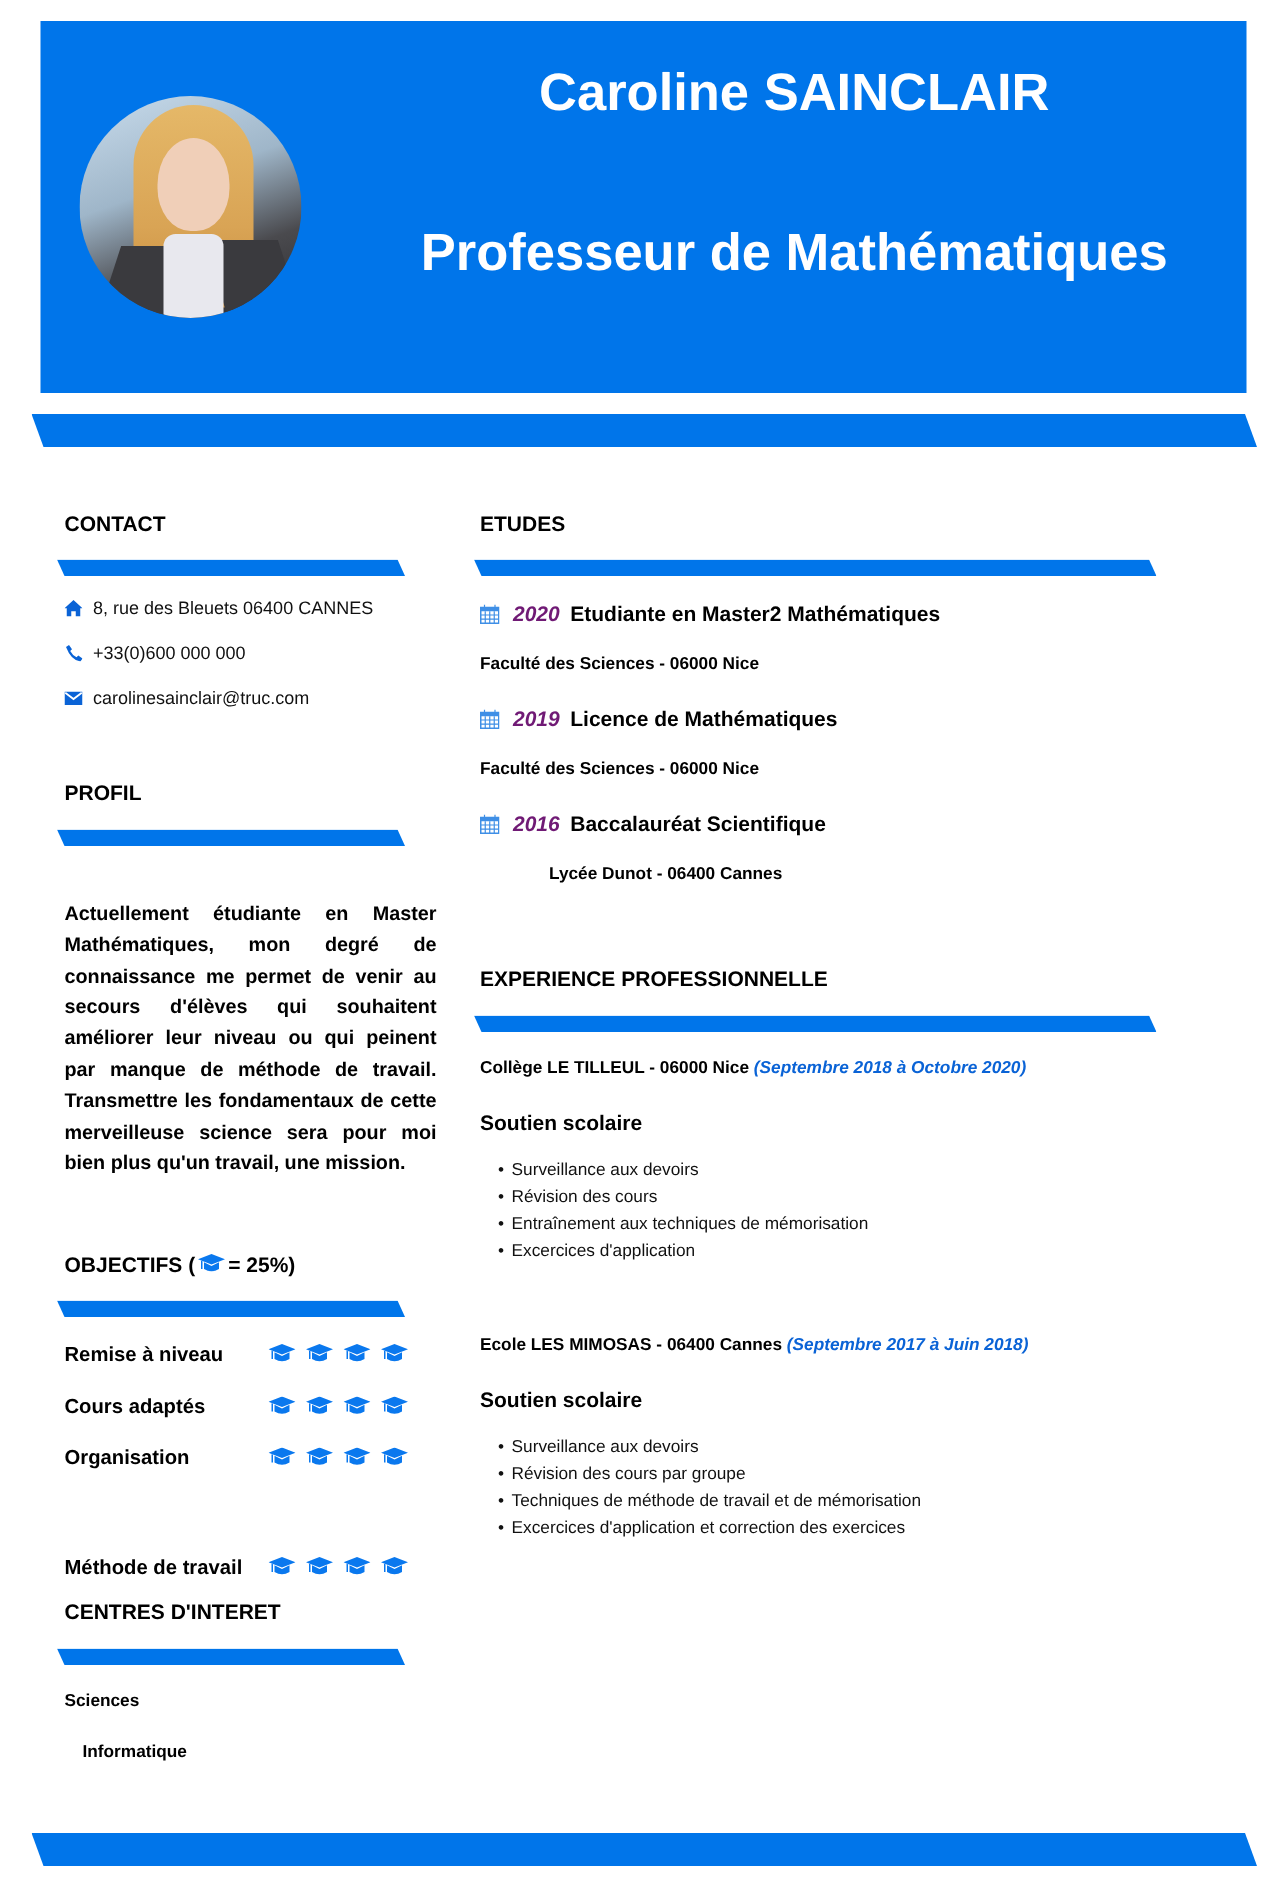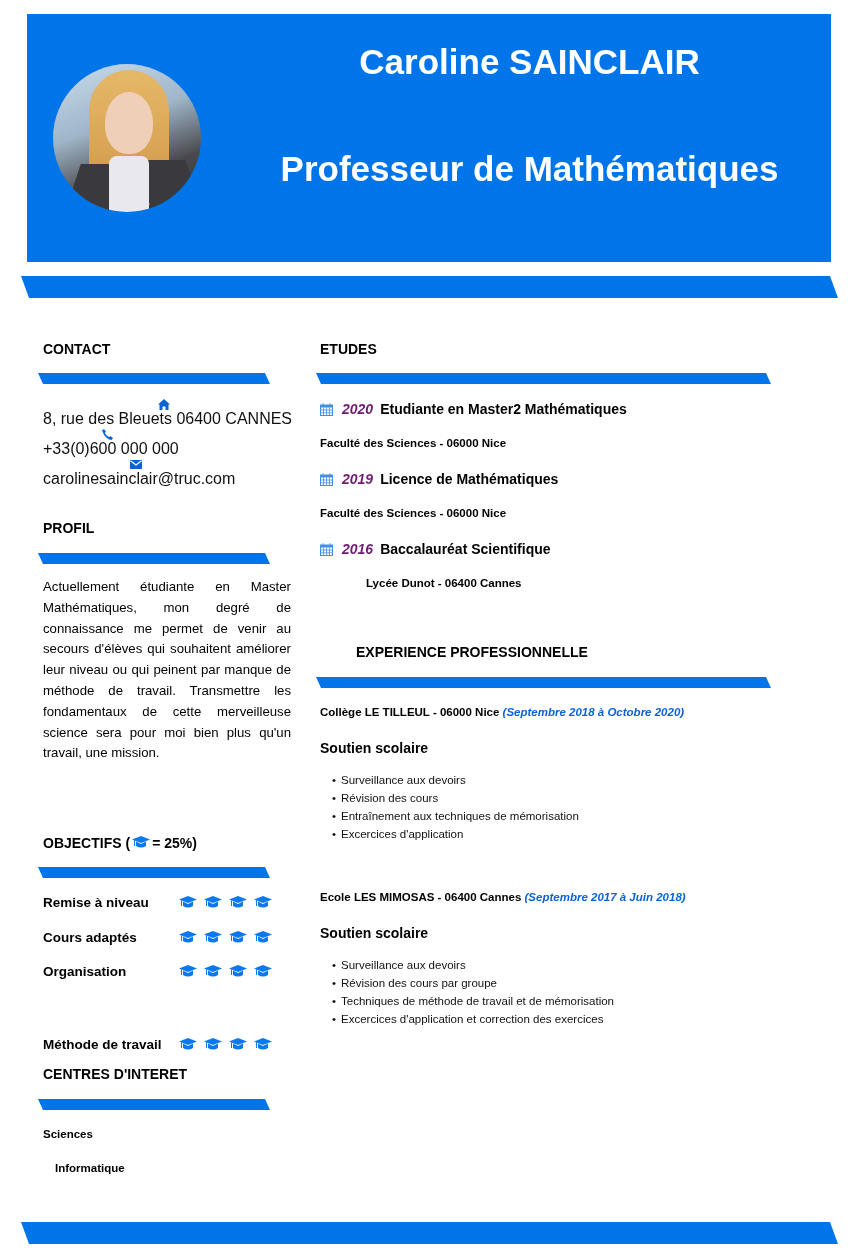--- a/index.html
+++ b/index.html
@@ -58,28 +58,28 @@
 
   .section-title {
     position: absolute; font-weight: bold; font-size: 14px; color: #000;
   }
   .bar {
     position: absolute; height: 11px; background: #0075ea;
     clip-path: polygon(0 0, calc(100% - 5px) 0, 100% 100%, 5px 100%);
   }
 
   .contact-row {
-    position: absolute; left: 43px; font-size: 16px; color: #111;
-    display: flex; align-items: center; flex-direction: column;
+    position: absolute; left: 43px; font-size: 12px; color: #111;
+    display: flex; align-items: center;
   }
   .contact-row .ico { width: 12px; height: 12px; margin-right: 7px; display: inline-flex; align-items: center; justify-content: center; }
 
   .profile-text {
-    position: absolute; left: 43px; top: 577px; width: 248px;
-    font-weight: normal; font-size: 13.2px; line-height: 20.8px; text-align: justify; color: #000;
+    position: absolute; left: 43px; top: 599px; width: 248px;
+    font-weight: bold; font-size: 13.2px; line-height: 20.8px; text-align: justify; color: #000;
   }
 
   .obj-row { position: absolute; left: 43px; width: 235px; display: flex; align-items: center; }
   .obj-label { font-weight: bold; font-size: 13.5px; width: 136px; color: #000; }
   .caps { display: flex; gap: 7px; }
   .cap { width: 18px; height: 14px; display: inline-block; }
 
   .interest { position: absolute; left: 43px; font-weight: bold; font-size: 11.5px; color: #000; }
 
   .edu-head { position: absolute; left: 320px; display: flex; align-items: center; font-size: 14px; font-weight: bold; color: #000; }
@@ -257,21 +257,21 @@
   <svg class="cal" viewBox="0 0 13 13">
       <rect x="0.5" y="2" width="12" height="10.5" fill="none" stroke="#3f8fe6"></rect>
       <rect x="0.5" y="2" width="12" height="2.5" fill="#3f8fe6"></rect>
       <path d="M3 0 V3 M10 0 V3 M0.5 7 H12.5 M0.5 9.8 H12.5 M3.5 4.5 V12.5 M6.5 4.5 V12.5 M9.5 4.5 V12.5" stroke="#3f8fe6" stroke-width="0.8"></path>
     </svg>
   <span class="edu-year">2016</span>
   <span>Baccalauréat Scientifique</span>
 </div>
 <div class="edu-place" style="top:577px;margin-left:46px;">Lycée Dunot - 06400 Cannes</div>
 
-<div class="section-title" style="left:320px; top:644px;margin-left:36px;">EXPERIENCE PROFESSIONNELLE</div>
+<div class="section-title" style="left:320px; top:644px;">EXPERIENCE PROFESSIONNELLE</div>
 <div class="bar" style="left:316px; top:677px; width:455px;"></div>
 
 <div class="exp-place" style="top:706px;">
   <span>Collège LE TILLEUL - 06000 Nice</span>
   <span class="exp-date">(Septembre 2018 à Octobre 2020)</span>
 </div>
 <div class="exp-role" style="top:740px;">Soutien scolaire</div>
 <ul class="exp-list" style="top:771px;">
   <li>Surveillance aux devoirs</li>
   <li>Révision des cours</li>

